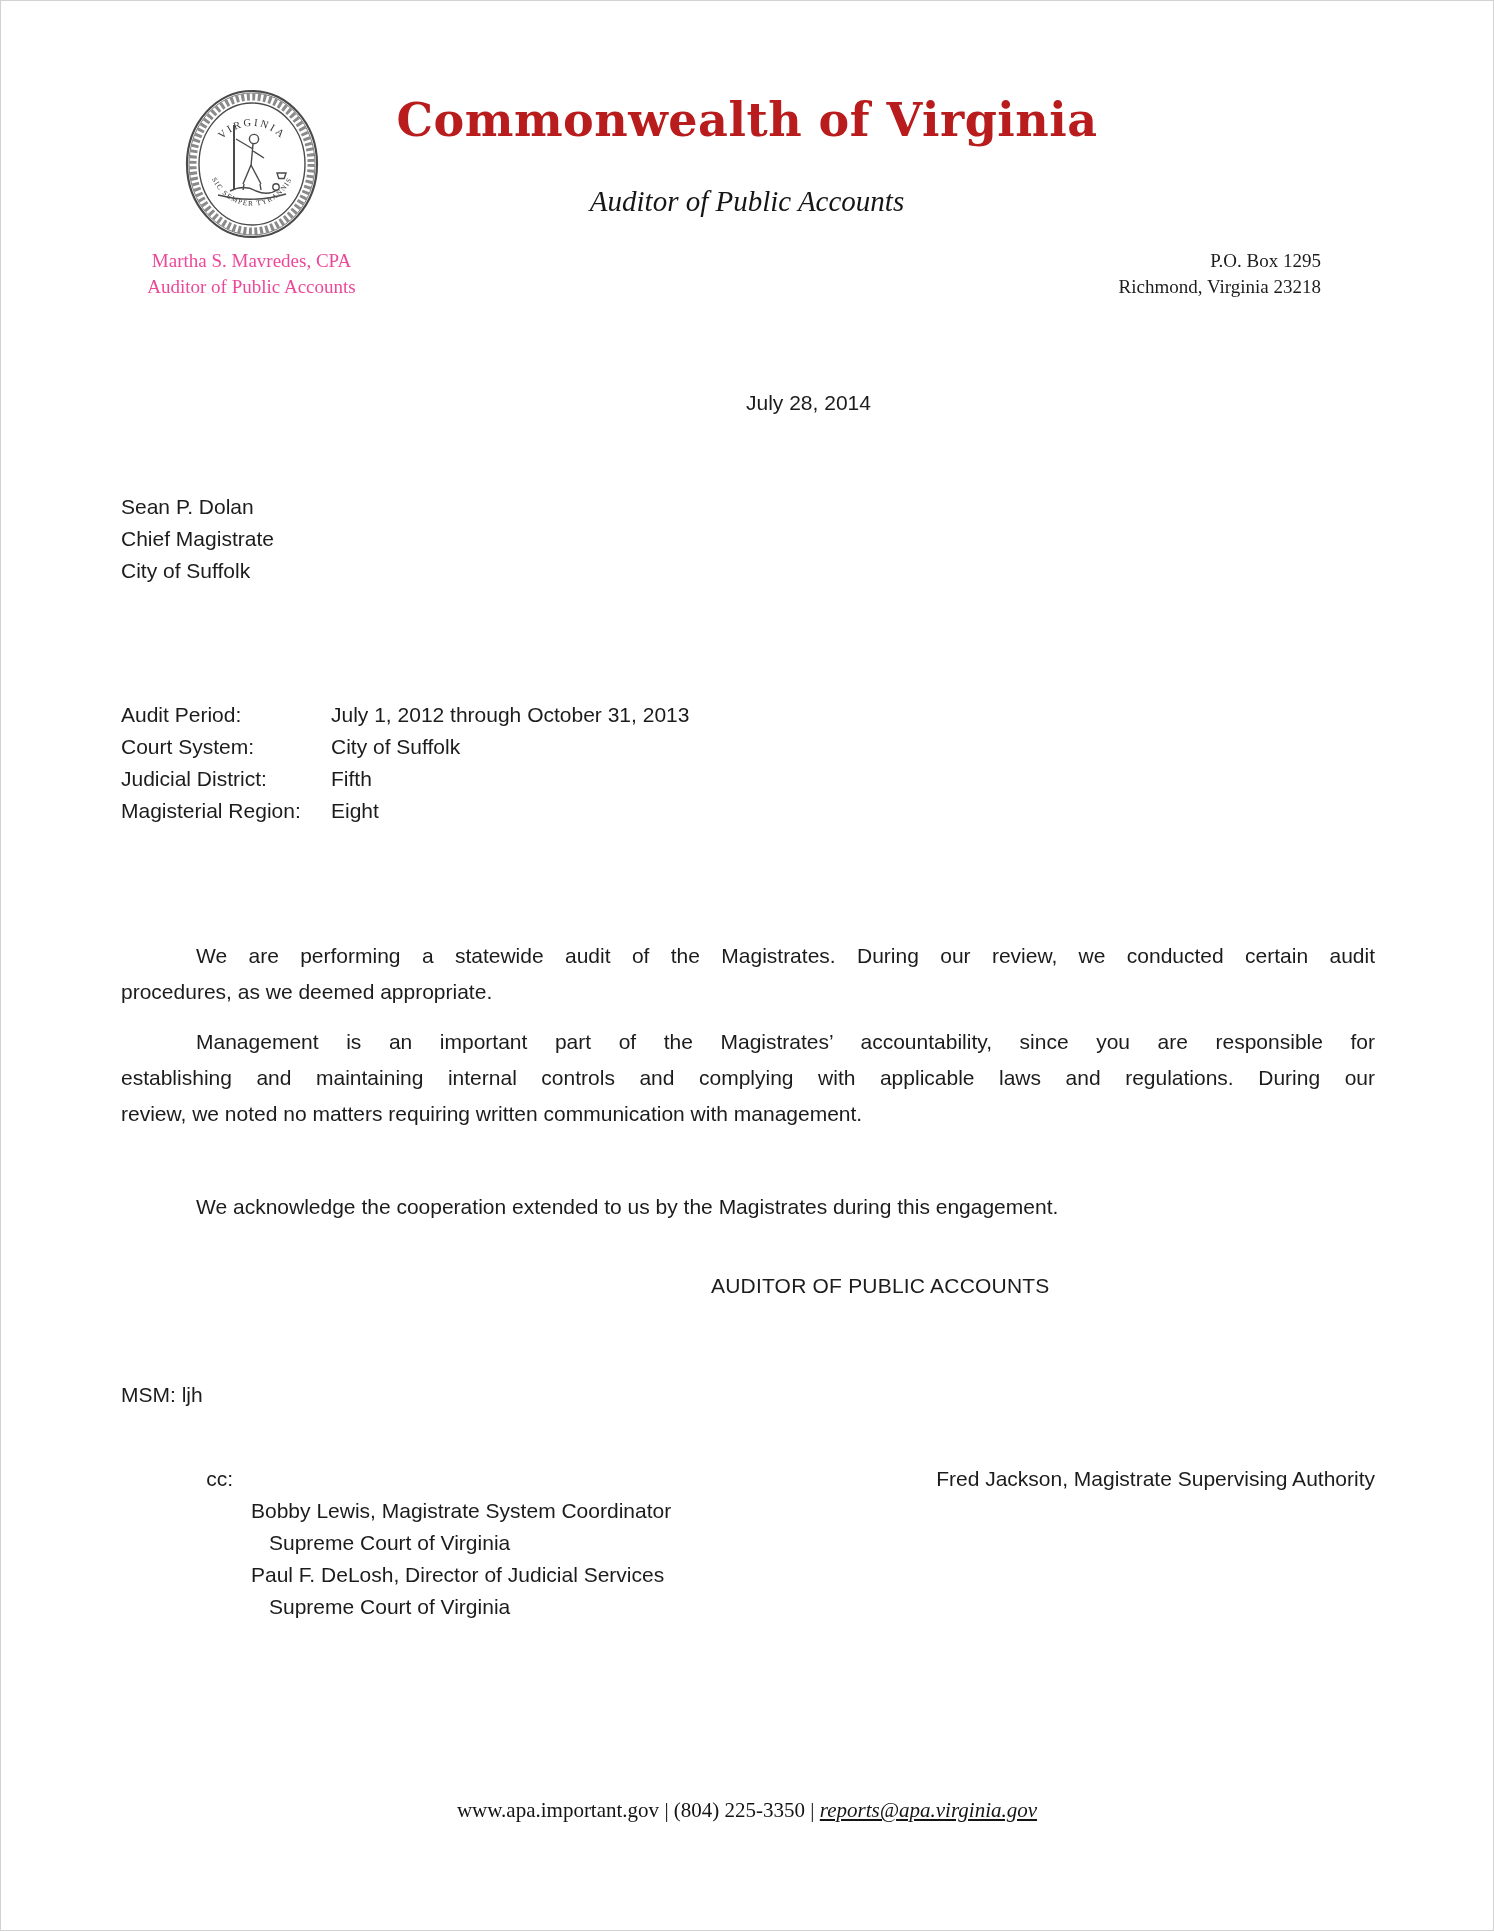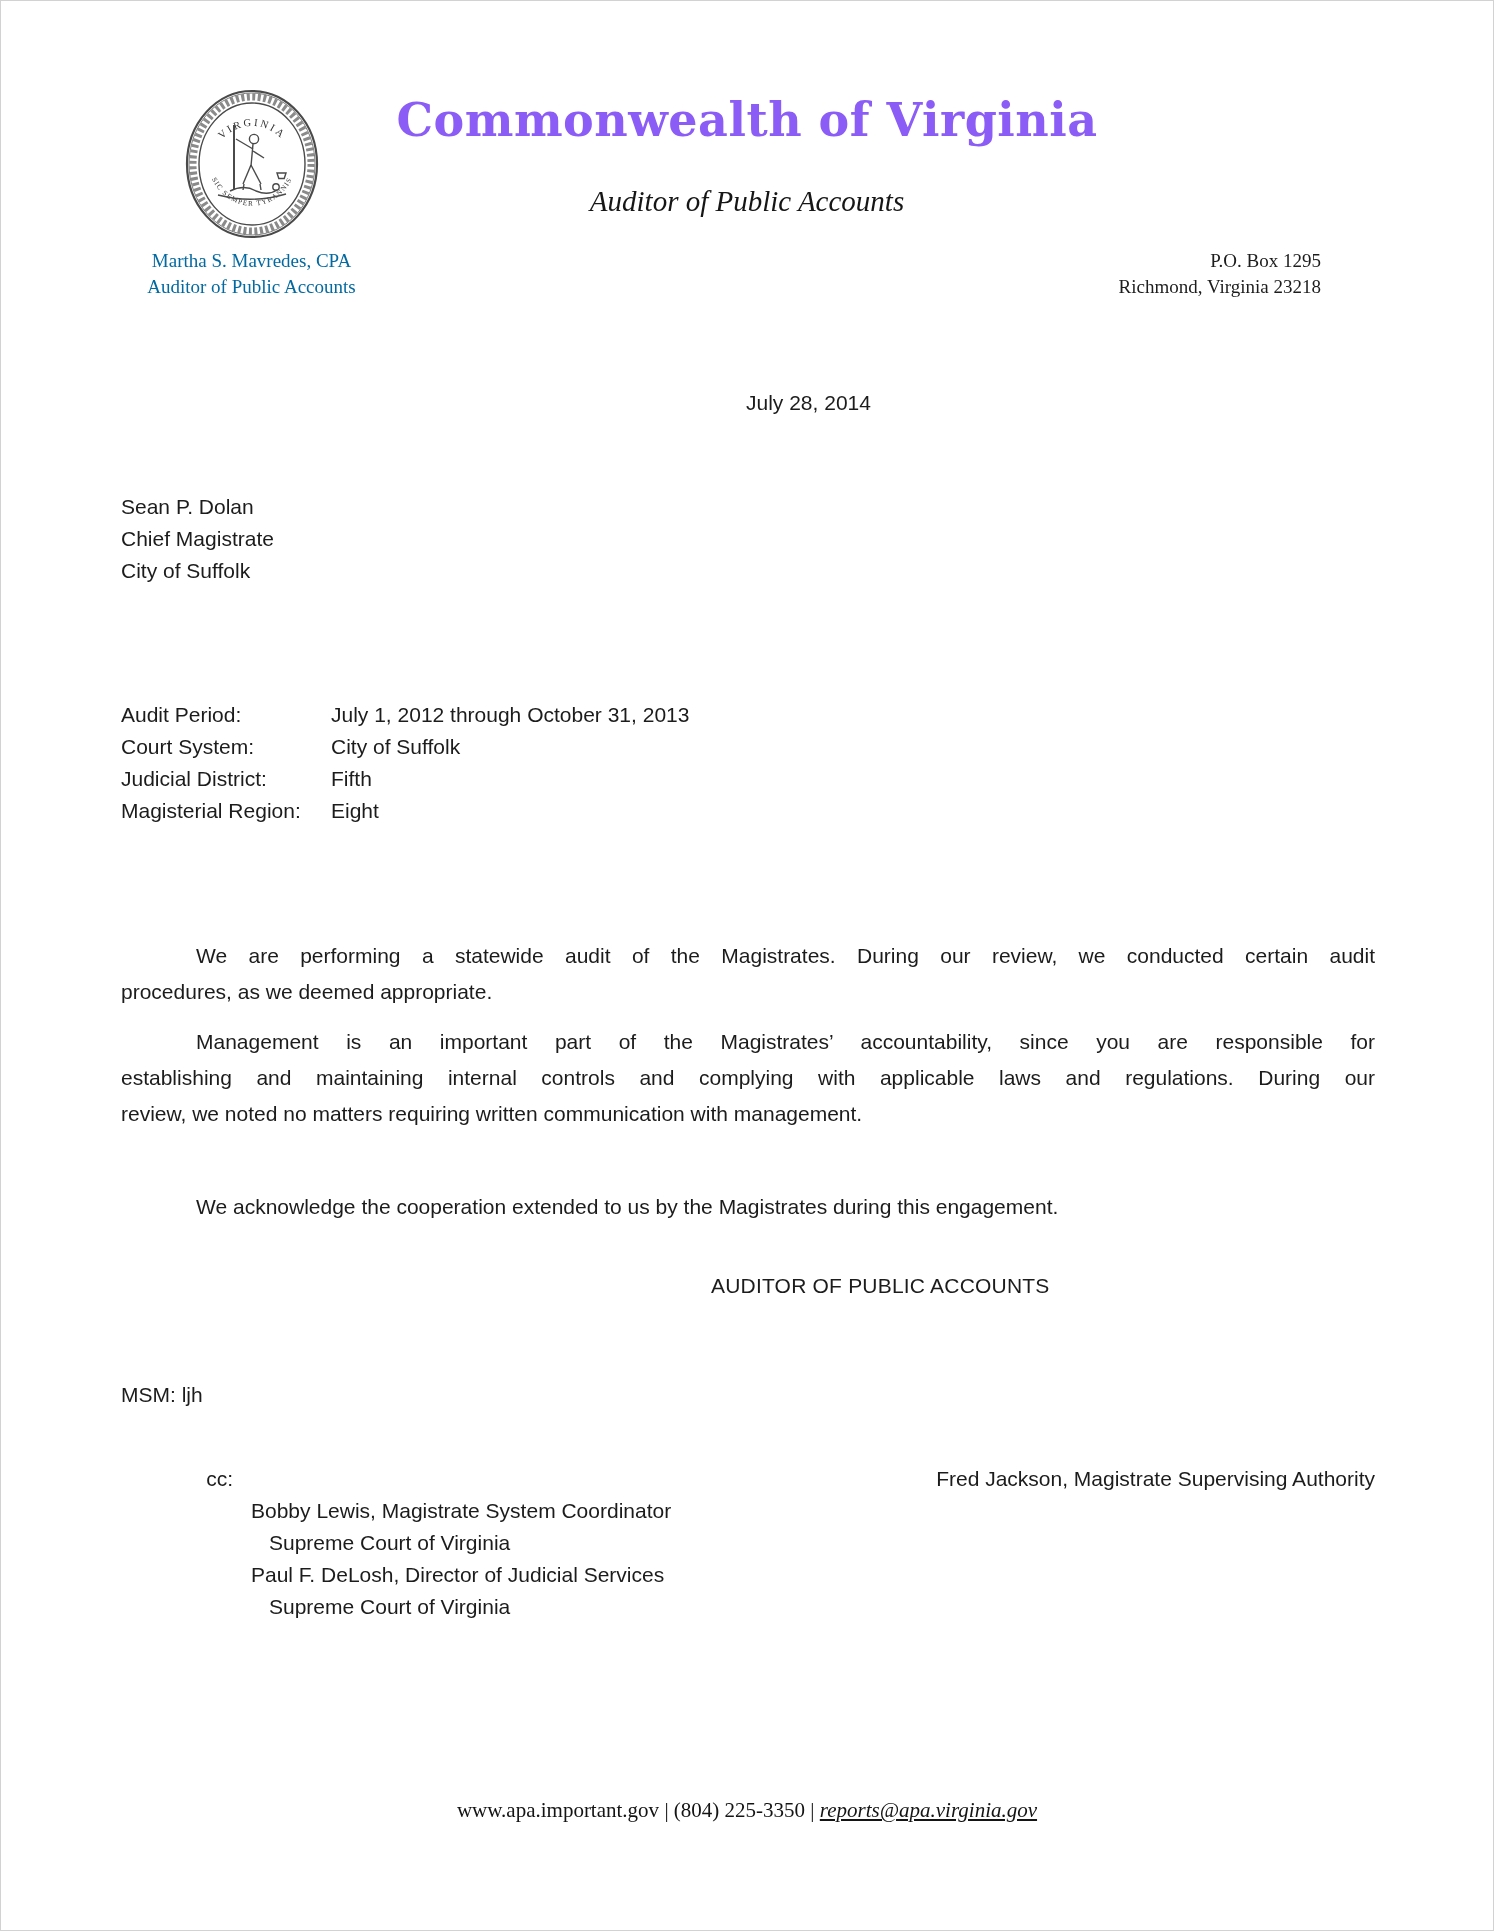--- a/index.html
+++ b/index.html
@@ -16,36 +16,36 @@
   }
   
   .seal-wrap { position: absolute; left: 183px; top: 86px; width: 136px; height: 154px; }
   .lh-title {
     position: absolute; left: 0; top: 92px; width: 100%;
     text-align: center;
     font-family: "DejaVu Serif", serif;
     font-weight: 700;
     font-size: 46px;
     letter-spacing: 0.5px;
-    color: #8b5cf6;
+    color: #b91c1c;
   }
   .lh-subtitle {
     position: absolute; left: 0; top: 184px; width: 100%;
     text-align: center;
     font-family: "Liberation Serif", serif;
     font-style: italic;
     font-size: 29px;
     color: #161616;
   }
   .lh-official {
     position: absolute; left: 118px; top: 247px; width: 265px;
     text-align: center;
     font-family: "Liberation Serif", serif;
     font-size: 19px; line-height: 26px;
-    color: #0369a1;
+    color: #ec4899;
   }
   .lh-address {
     position: absolute; right: 172px; top: 247px; width: 360px;
     text-align: right;
     font-family: "Liberation Serif", serif;
     font-size: 19px; line-height: 26px;
     color: #1d1d1d;
   }
   
   .blk { position: absolute; left: 120px; width: 1254px; font-size: 21px; }

